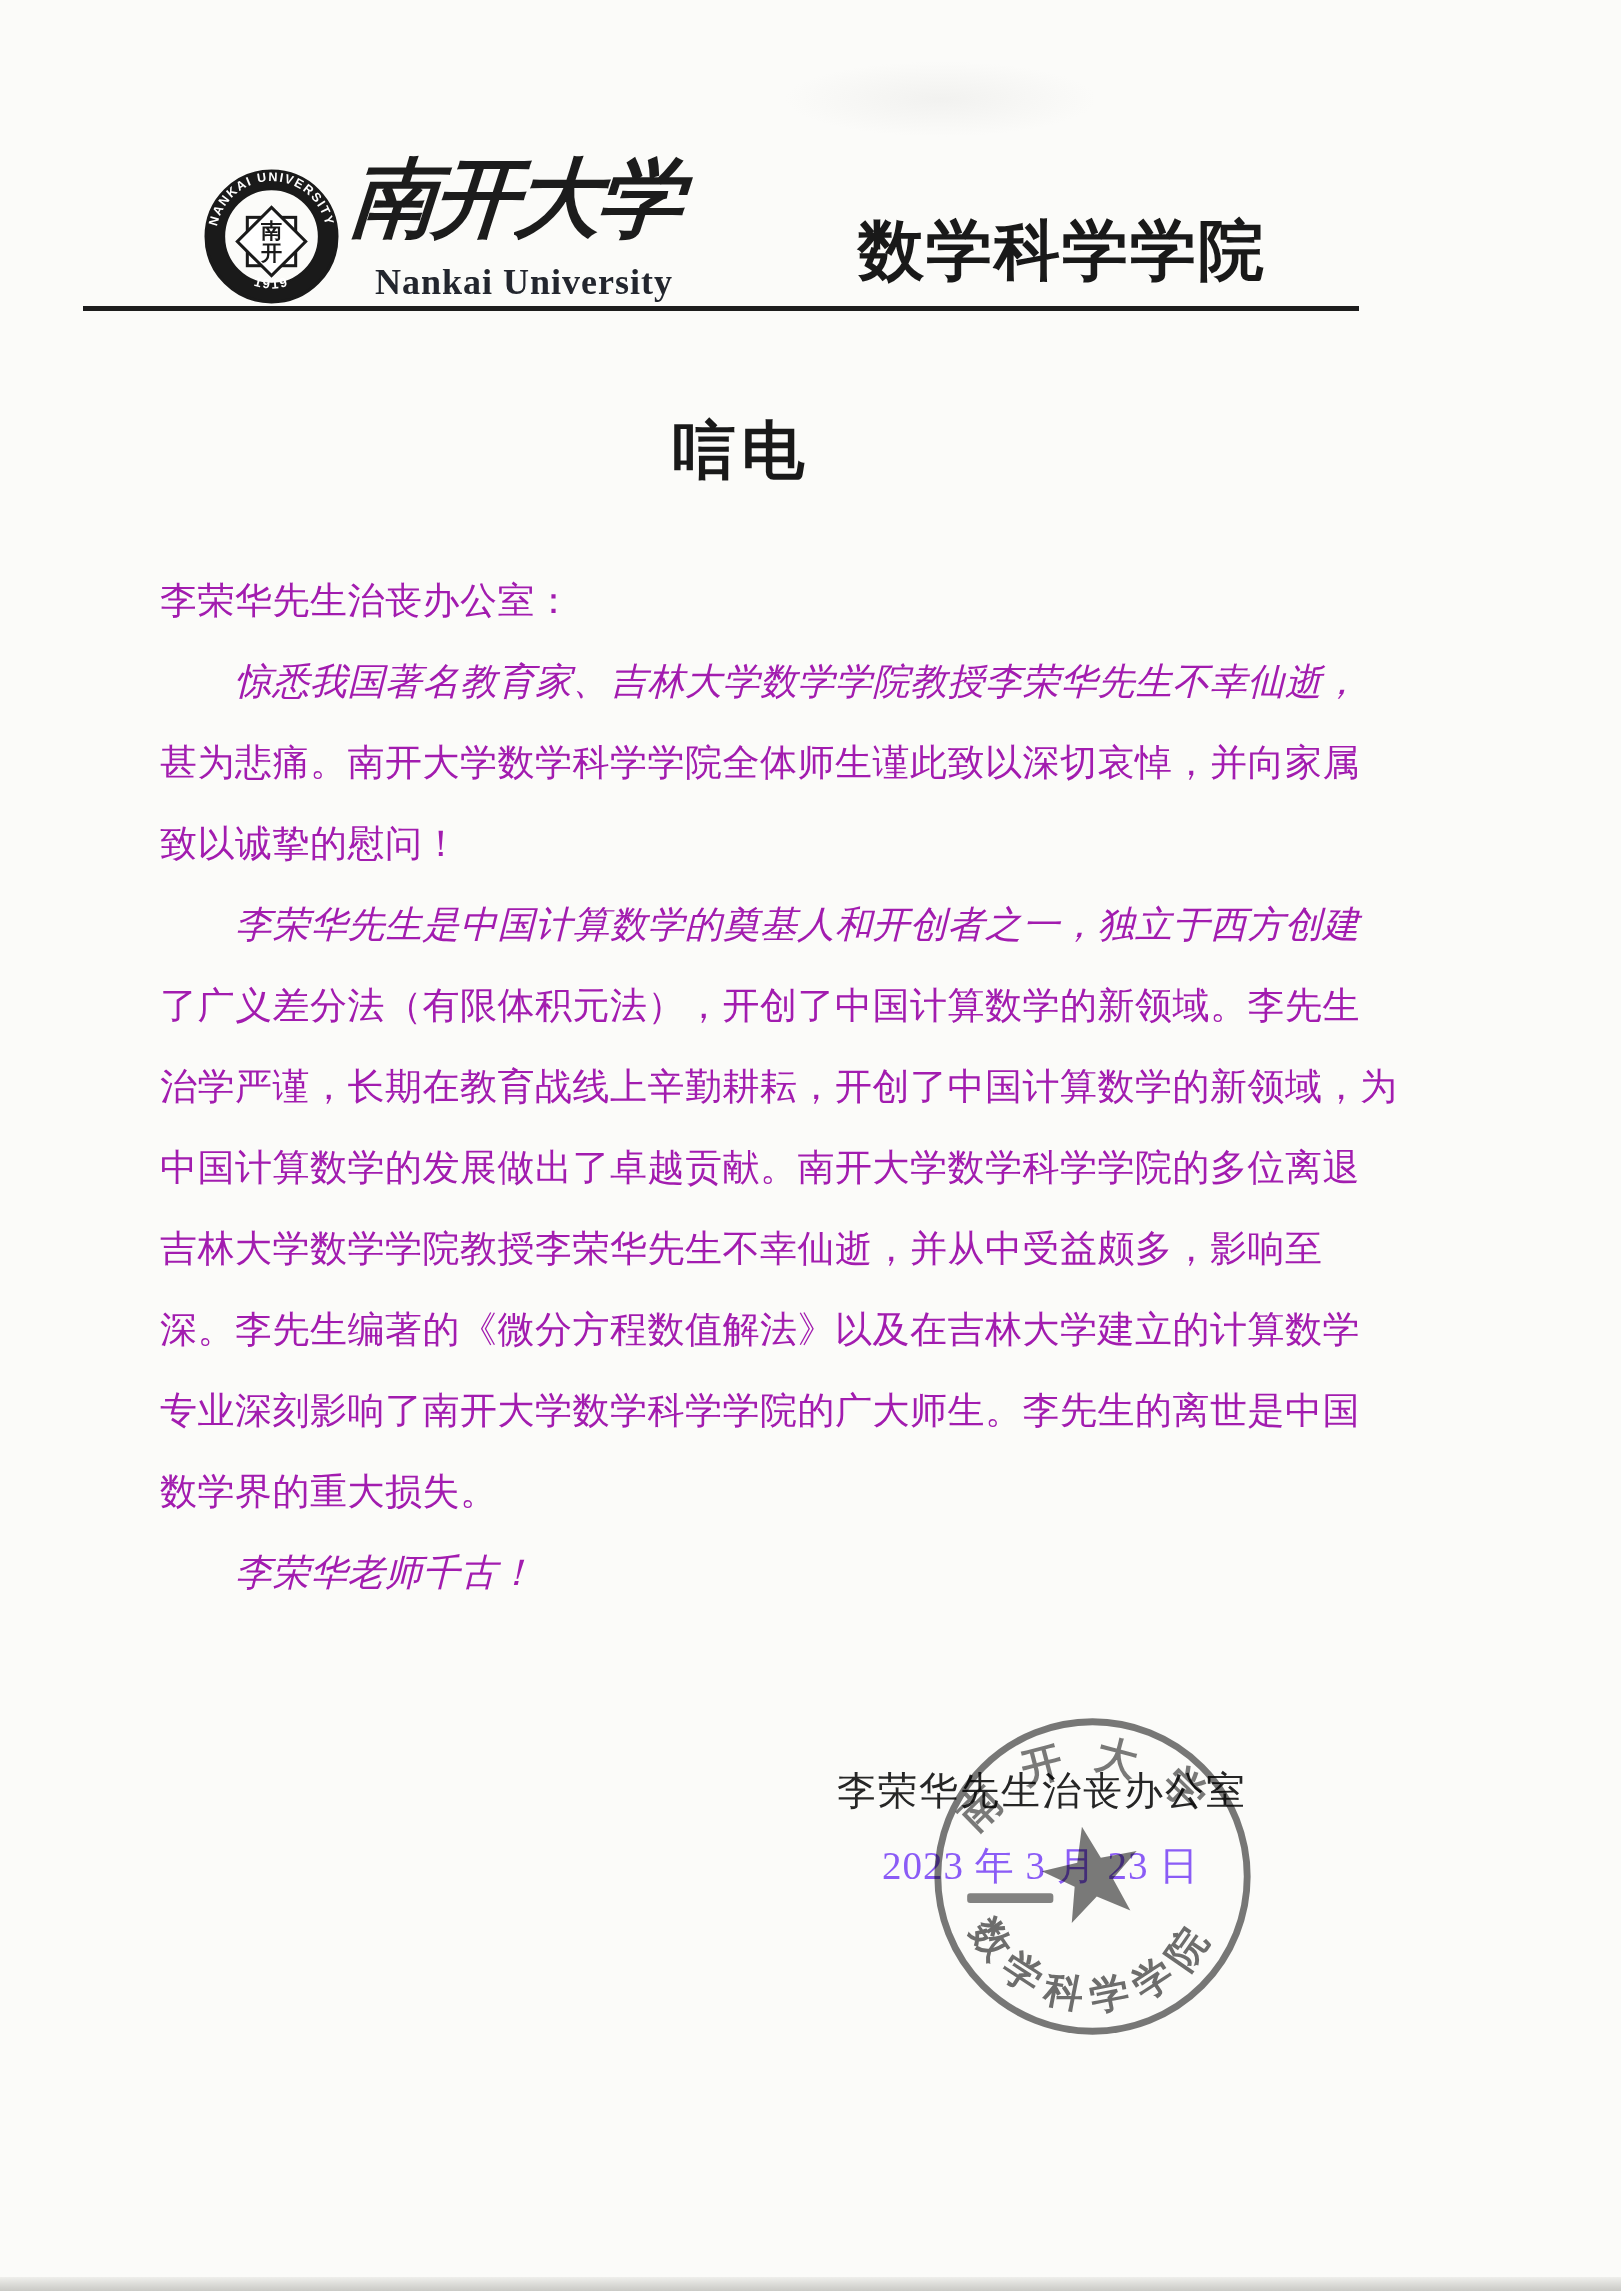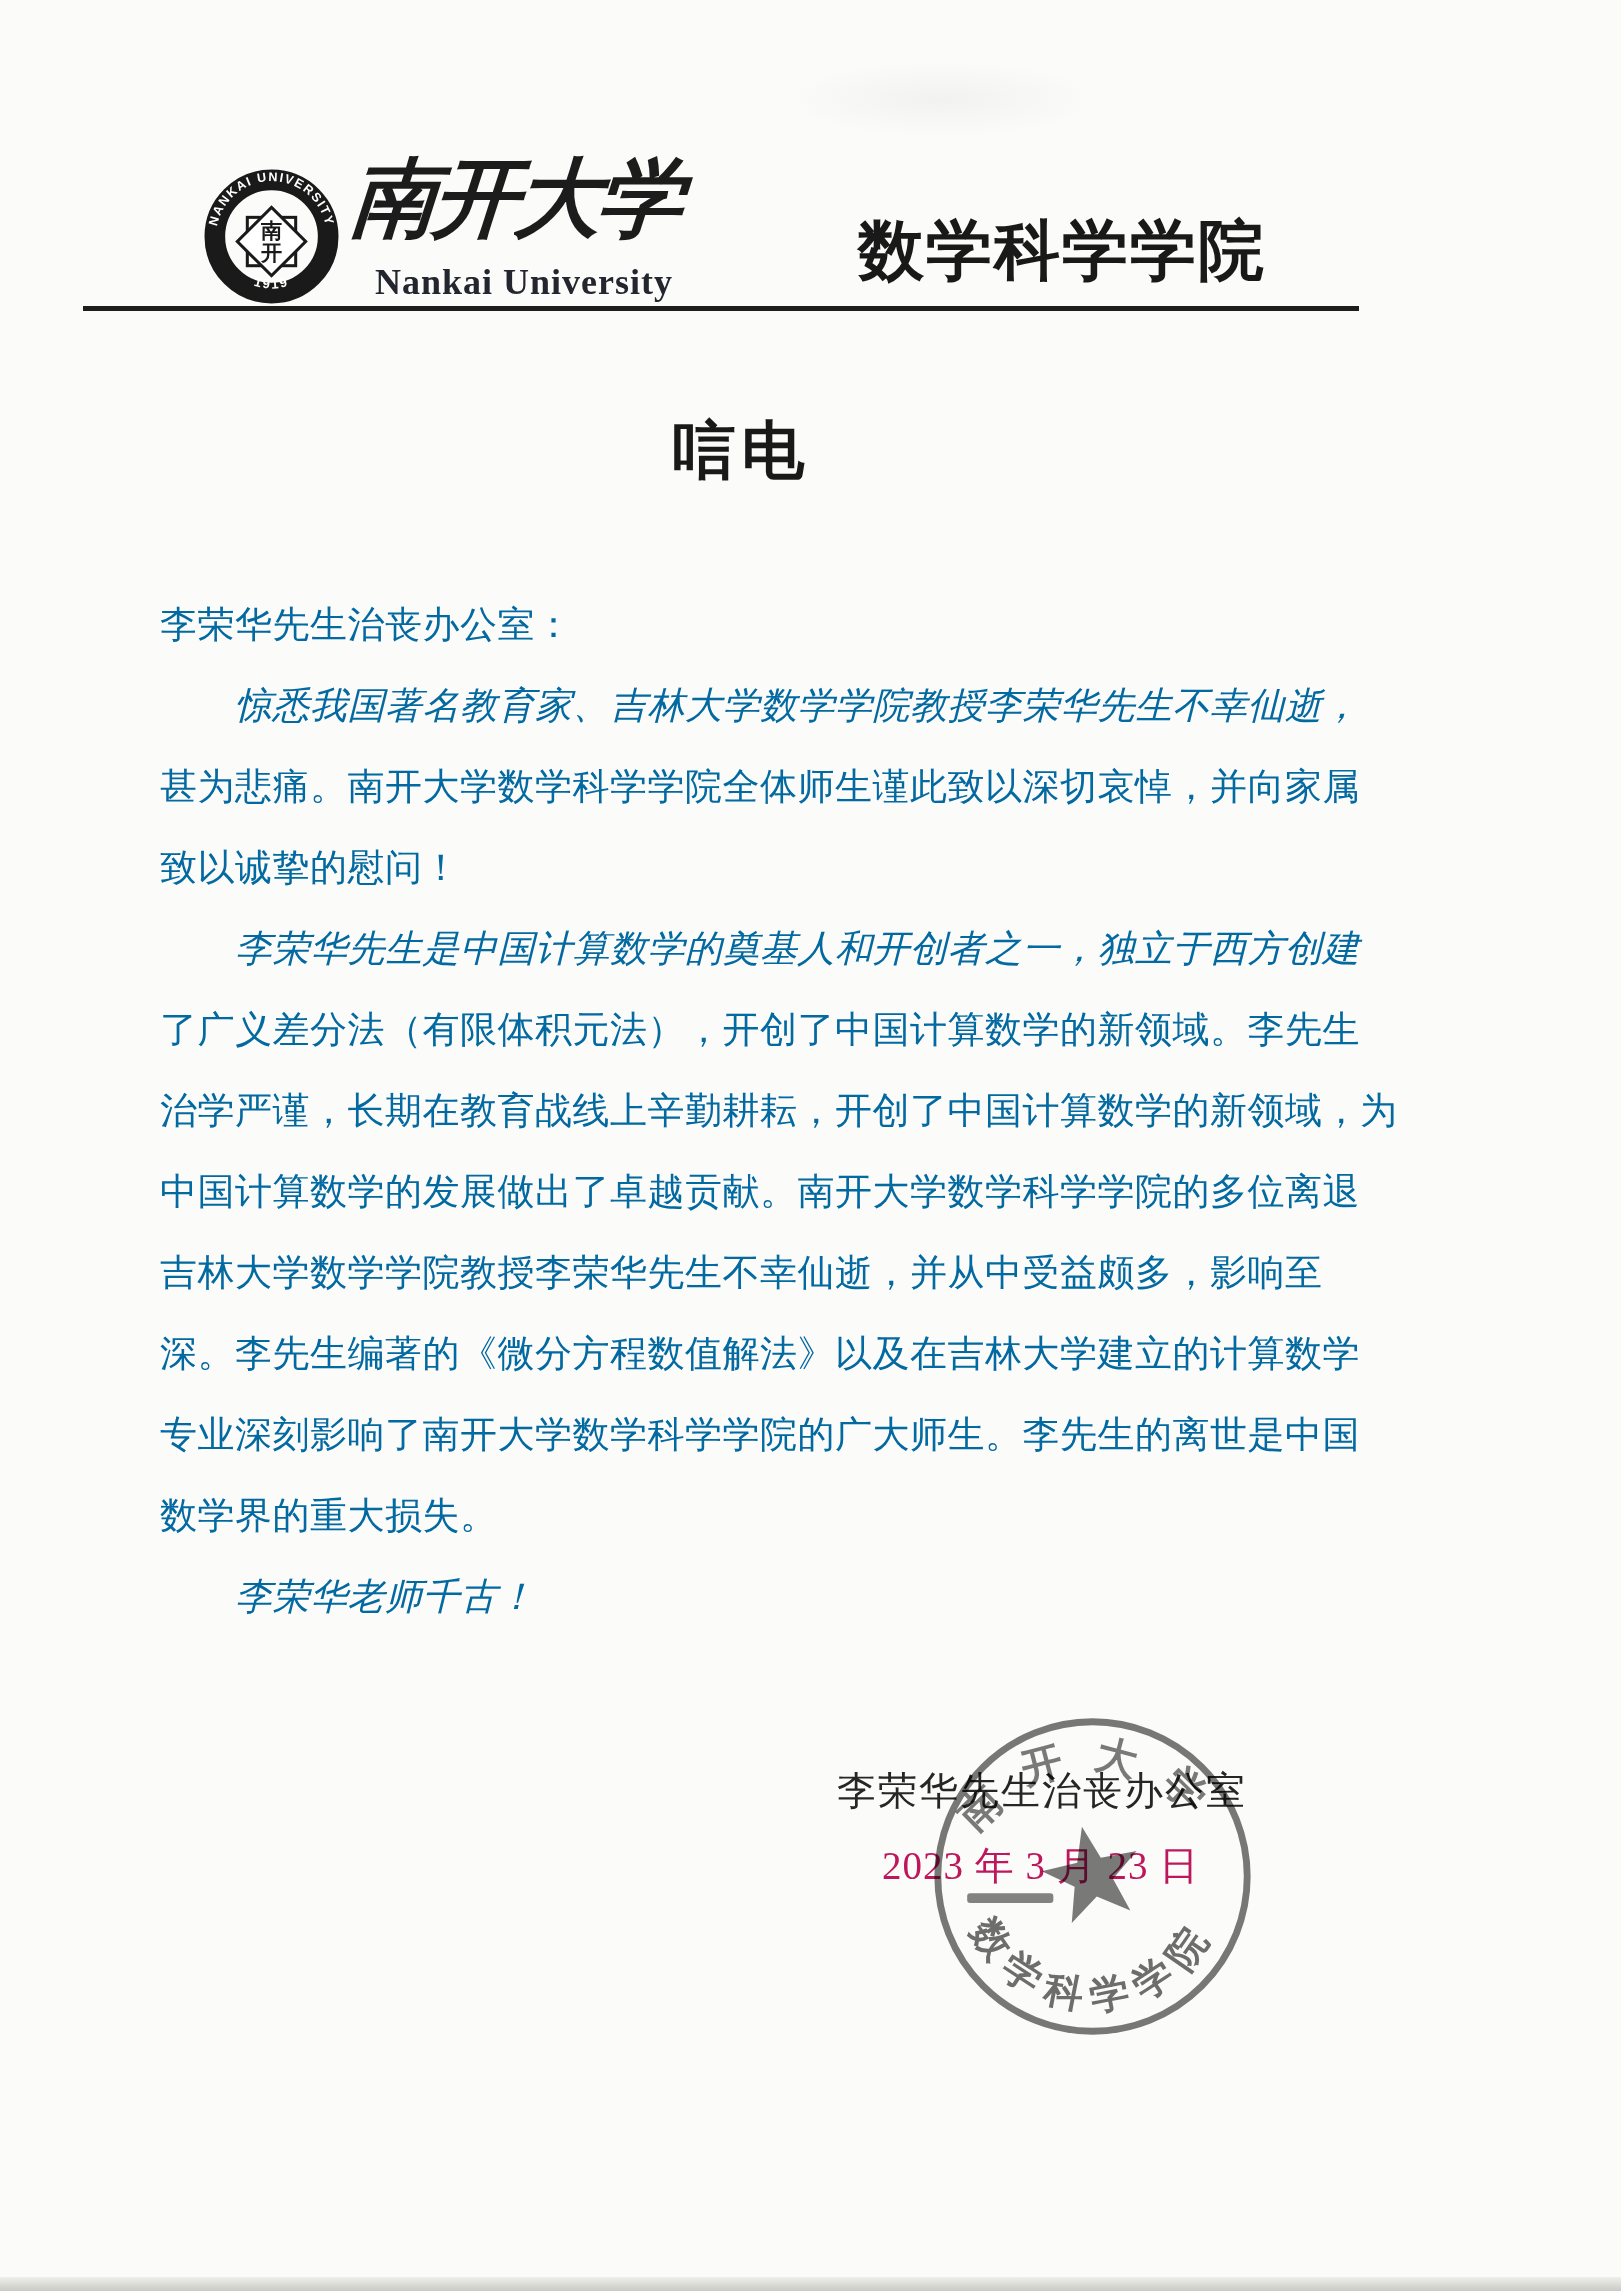--- a/index.html
+++ b/index.html
@@ -41,34 +41,34 @@
   
   .letter-title{
     position:absolute;left:0;top:408px;width:1621px;
     text-align:center;transform:translateX(-69px);
     font-family:"Liberation Sans","DejaVu Sans",sans-serif;
     font-weight:bold;font-size:63px;color:#191919;
     letter-spacing:5.9px;
   }
   
   .body-text{
-    position:absolute;left:160px;top:584px;width:1181px;
-    font-size:37px;line-height:81px;color:#0369a1;
+    position:absolute;left:160px;top:560px;width:1181px;
+    font-size:37px;line-height:81px;color:#a21caf;
     letter-spacing:0.5px;
   }
   .line{white-space:nowrap;height:81px;}
   .line.indent{text-indent:75px;font-style:italic;}
   
   .sig-org{
     position:absolute;left:837px;top:1764px;
     font-size:39px;letter-spacing:2px;color:#262626;white-space:nowrap;
   }
   .sig-date{
     position:absolute;left:882px;top:1839px;
-    font-size:39px;letter-spacing:1px;color:#be185d;white-space:nowrap;
+    font-size:39px;letter-spacing:1px;color:#8b5cf6;white-space:nowrap;
   }
   
   .stamp{
     position:absolute;left:928px;top:1712px;width:329px;height:329px;
     mix-blend-mode:multiply;opacity:.86;
   }
   
   .artifact-top{
     position:absolute;left:784px;top:61px;width:314px;height:76px;
     background:radial-gradient(ellipse at center,#f0f0ee 0%,rgba(240,240,238,0) 70%);

